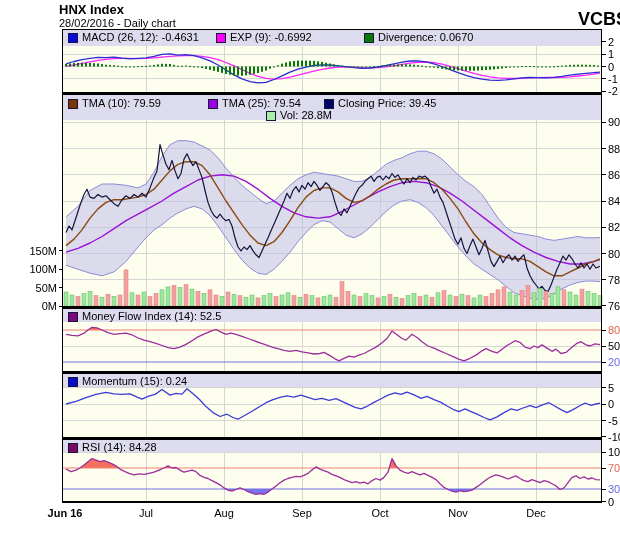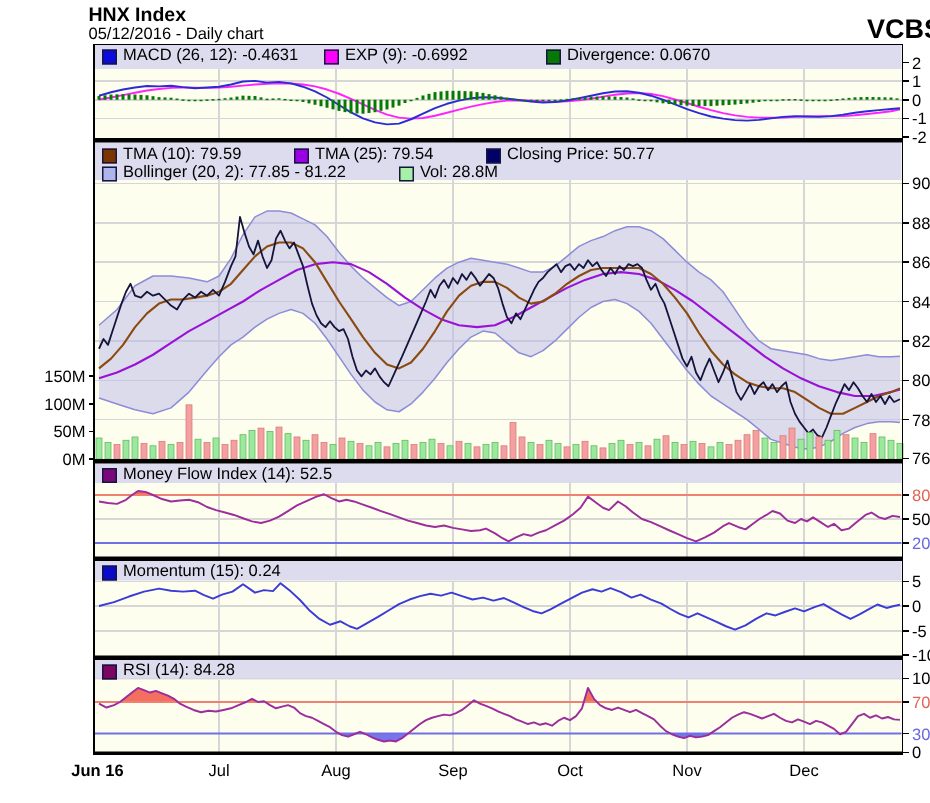--- a/index.html
+++ b/index.html
@@ -9,21 +9,21 @@
   .hdr-sub{position:absolute;left:35px;top:17px;font-size:11px;color:#000;}
   .hdr-brand{position:absolute;right:16px;top:9px;font-size:18px;font-weight:bold;color:#000;}
   .legend-item{position:absolute;display:flex;align-items:center;gap:4px;font-size:11px;line-height:11px;color:#000;white-space:nowrap;justify-content:center;}
   .sq{width:8px;height:8px;border:1px solid #16163c;display:inline-block;flex:0 0 auto;}
 </style>
 </head>
 <body>
 
 <div class="stage">
   <div class="hdr-title">HNX Index</div>
-  <div class="hdr-sub">05/12/2016 - Daily chart</div>
+  <div class="hdr-sub">28/02/2016 - Daily chart</div>
   <div class="hdr-brand">VCBS</div>
 
   <svg id="chart" width="620" height="535" viewBox="0 0 620 535">
       <g>
         <rect x="39" y="30" width="538" height="473" fill="#FEFEEF"></rect>
         <rect x="39" y="30" width="538" height="16" fill="#DCDCEE"></rect>
         <rect x="39" y="95" width="538" height="25" fill="#DCDCEE"></rect>
         <rect x="39" y="309" width="538" height="13" fill="#DCDCEE"></rect>
         <rect x="39" y="374" width="538" height="13" fill="#DCDCEE"></rect>
         <rect x="39" y="440" width="538" height="13" fill="#DCDCEE"></rect>
@@ -441,31 +441,27 @@
   </div>
   <div class="legend-item" style="left:340px;top:32px">
     <span class="sq" style="background: rgb(6, 120, 6);"></span>
     <span>Divergence: 0.0670</span>
   </div>
 
   <div class="legend-item" style="left:44px;top:98px">
     <span class="sq" style="background: rgb(122, 53, 0);"></span>
     <span>TMA (10): 79.59</span>
   </div>
-  <div class="legend-item" style="left:172px;top:98px">
+  <div class="legend-item" style="left:184px;top:98px">
     <span class="sq" style="background: rgb(153, 0, 230);"></span>
     <span>TMA (25): 79.54</span>
   </div>
   <div class="legend-item" style="left:300px;top:98px">
     <span class="sq" style="background: rgb(0, 0, 102);"></span>
-    <span>Closing Price: 50.77</span>
-  </div>
-  <div class="legend-item" style="left:44px;top:110px">
-    <span class="sq" style="background: rgb(174, 180, 236);"></span>
-    <span>Bollinger (20, 2): 77.85 - 81.22</span>
+    <span>Closing Price: 39.45</span>
   </div>
   <div class="legend-item" style="left:242px;top:110px">
     <span class="sq" style="background: rgb(168, 240, 168);"></span>
     <span>Vol: 28.8M</span>
   </div>
 
   <div class="legend-item" style="left:44px;top:311px">
     <span class="sq" style="background: rgb(122, 8, 122);"></span>
     <span>Money Flow Index (14): 52.5</span>
   </div>

